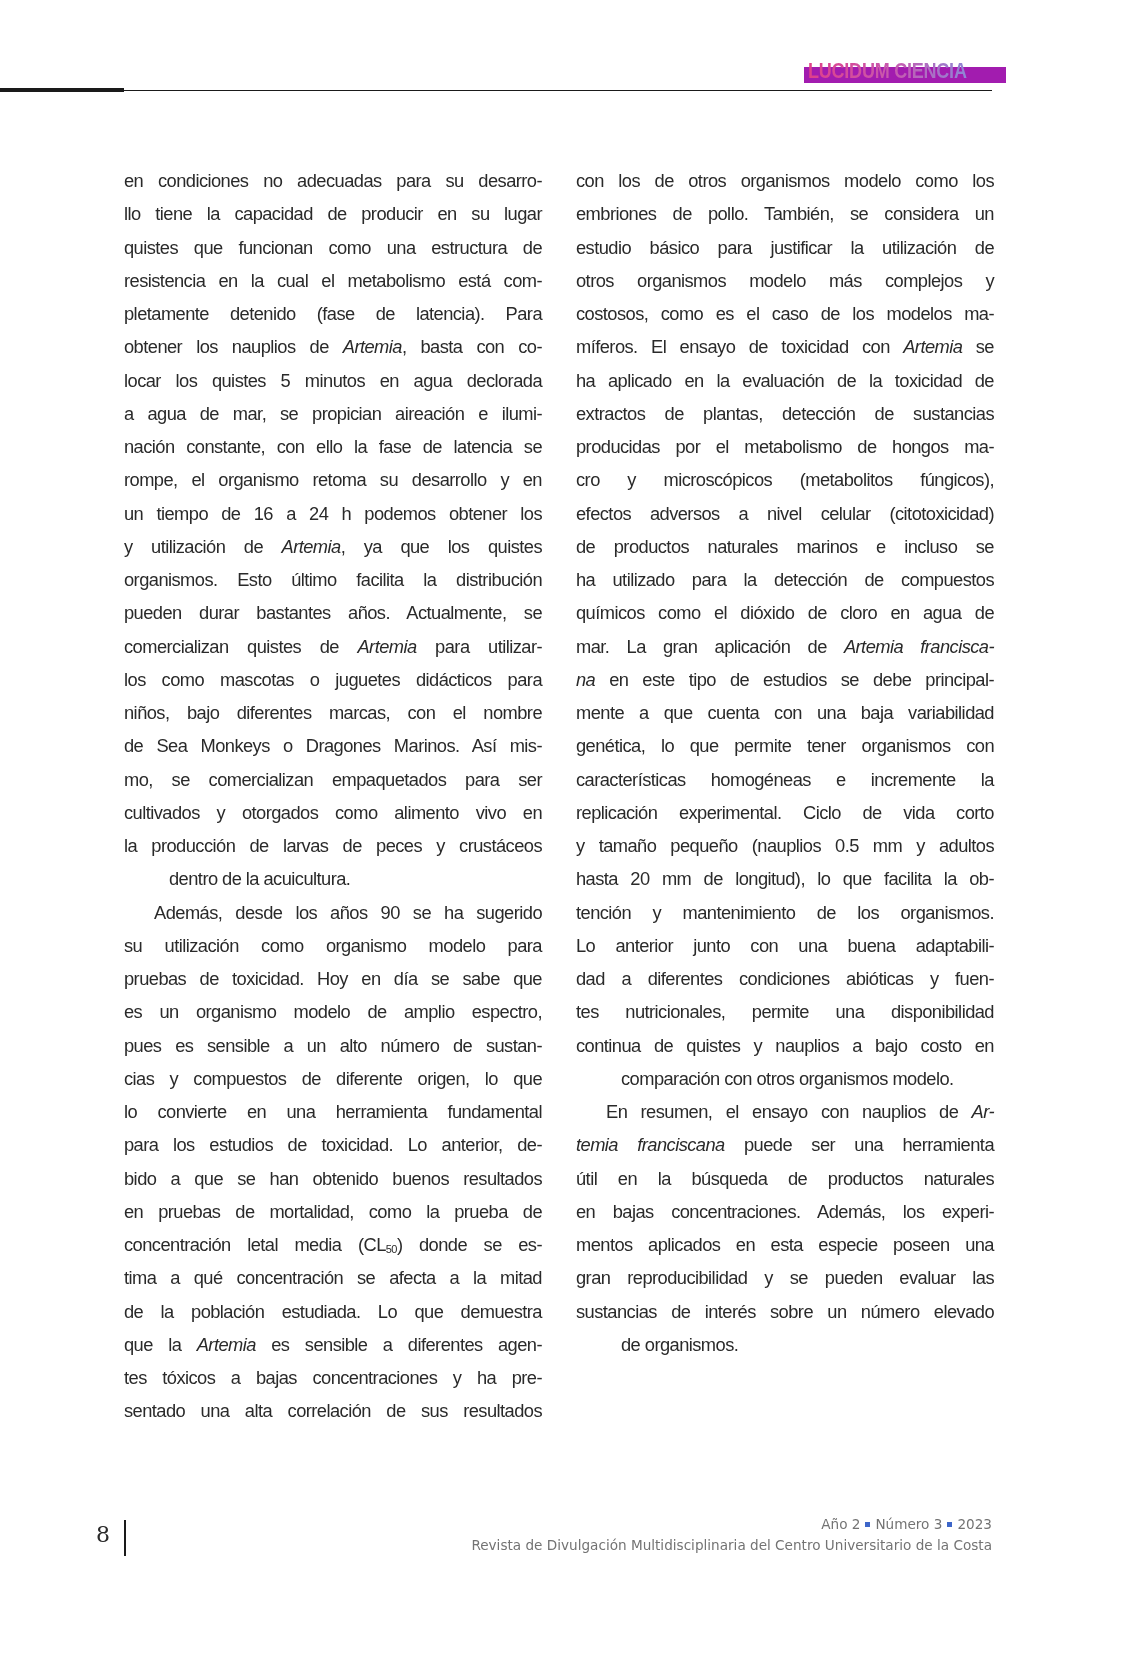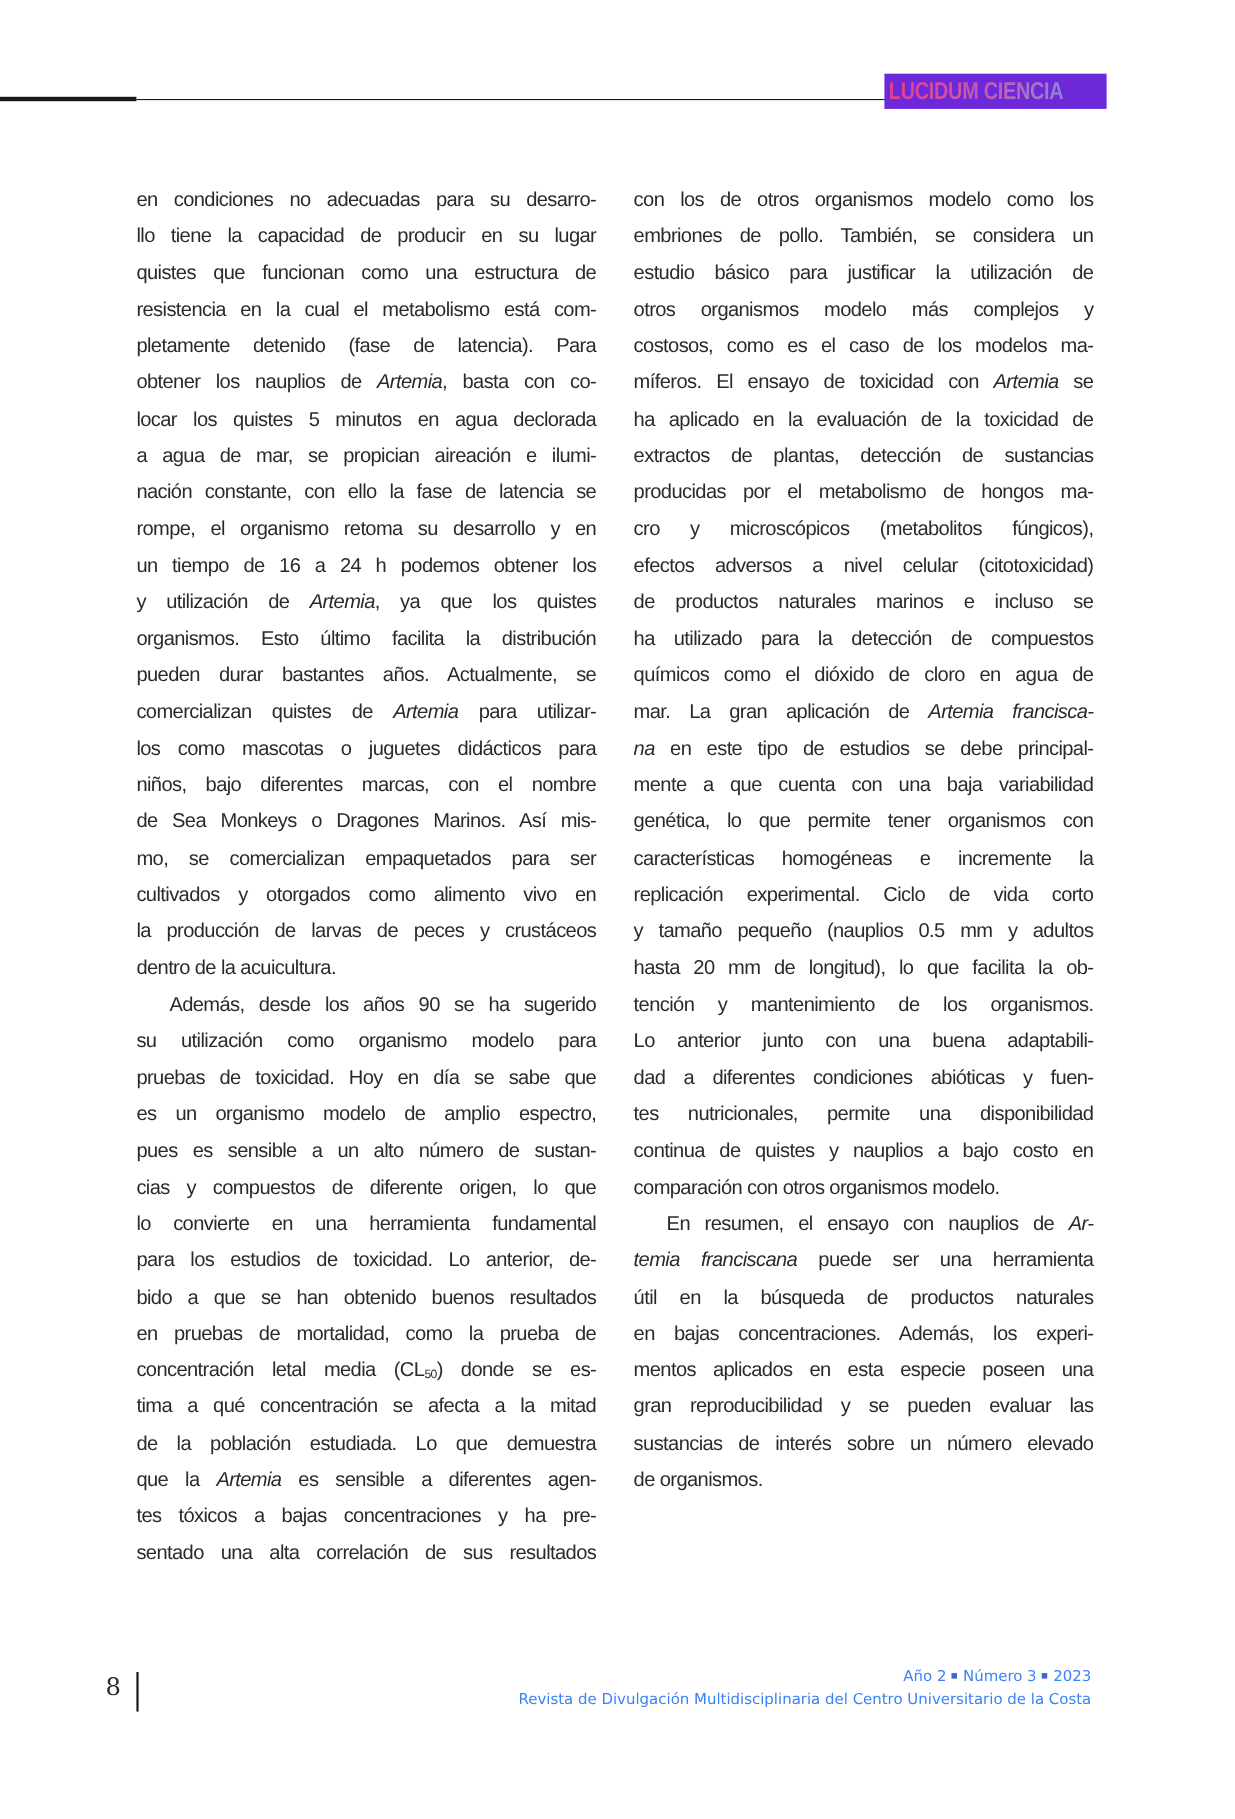--- a/index.html
+++ b/index.html
@@ -8,54 +8,54 @@
       font-family: "DejaVu Serif", "Liberation Serif", serif;
       color: #2a2a2a;
     }
     .header-rule-thick {
       position: absolute; left: 0; top: 88px; width: 124px; height: 4px; background: #1a1a1a;
     }
     .header-rule-thin {
       position: absolute; left: 124px; top: 89.5px; width: 868px; height: 1.6px; background: #1a1a1a;
     }
     .brand {
-      position: absolute; left: 804px; top: 67px; height: 32px; padding: 0 4px;
-      background: #6d28d9; display: flex; align-items: center;
+      position: absolute; left: 804px; top: 67px; height: 16px; padding: 0 4px;
+      background: #a21caf; display: flex; align-items: flex-end;
       font-family: "Liberation Sans", sans-serif; font-weight: bold; font-size: 22px;
       letter-spacing: -0.3px; line-height: 24px;
     }
     .brand span {
       background: linear-gradient(90deg, #e0408a 0%, #c65bb0 55%, #8f86d6 100%);
       -webkit-background-clip: text; background-clip: text; color: transparent;
       transform: scaleX(0.82); transform-origin: left center; display: inline-block;
       white-space: nowrap;
     }
     .column {
       position: absolute; top: 164px; width: 418px;
       font-size: 18.3px; line-height: 33.25px; text-align: justify;
       font-family: Liberation Sans, sans-serif;
       letter-spacing: -0.55px;
     }
     .col-left { left: 124px; }
     .col-right { left: 576px; }
     .line { display: block; white-space: nowrap; text-align-last: justify; height: 33.25px; overflow: visible; }
-    .line.last { text-align-last: left; }
+    .line.last { text-align-last: left; margin-left: 45px; }
     .line.indent { padding-left: 30px; }
     i { font-style: italic; }
     sub { font-size: 11px; vertical-align: -2px; line-height: 0; }
     .footer-num {
       position: absolute; left: 96px; top: 1522px;
       font-family: "DejaVu Serif", "Liberation Serif", serif; font-size: 22px; color: #2a2a2a;
     }
     .footer-bar {
       position: absolute; left: 124px; top: 1520px; width: 2px; height: 36px; background: #1a1a1a;
     }
     .footer-right {
       position: absolute; right: 131px; top: 1514px; text-align: right;
-      font-family: "DejaVu Sans", "Liberation Sans", sans-serif; font-size: 13.6px; color: #3b82f6;
+      font-family: "DejaVu Sans", "Liberation Sans", sans-serif; font-size: 13.6px; color: #737373;
       line-height: 21px;
     }
     .bullet {
       display: inline-block; width: 5px; height: 5px; background: #3d66c9; vertical-align: middle;
       margin: 0 5px 2px 5px;
     }
   </style>
 </head>
 <body>
 

